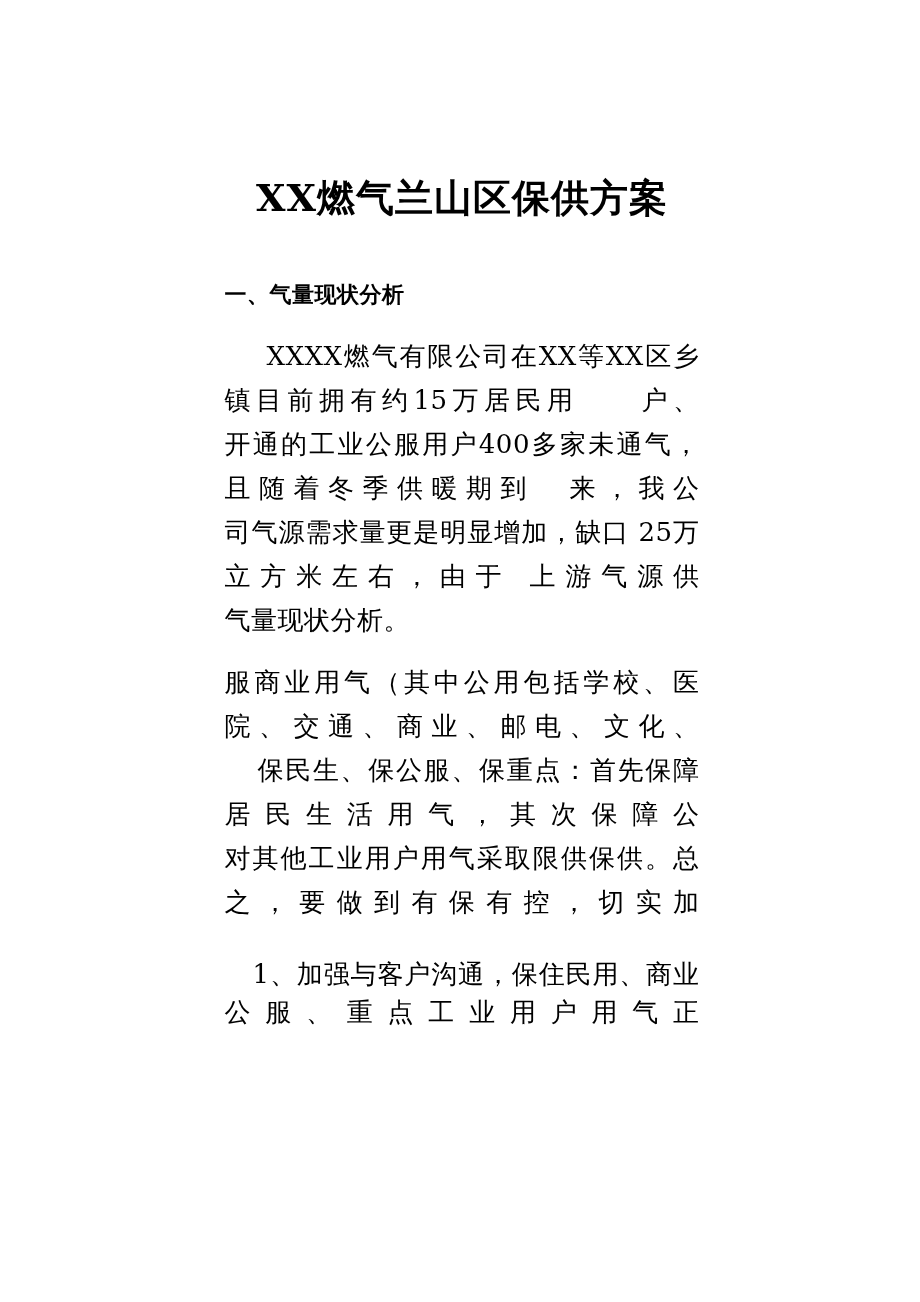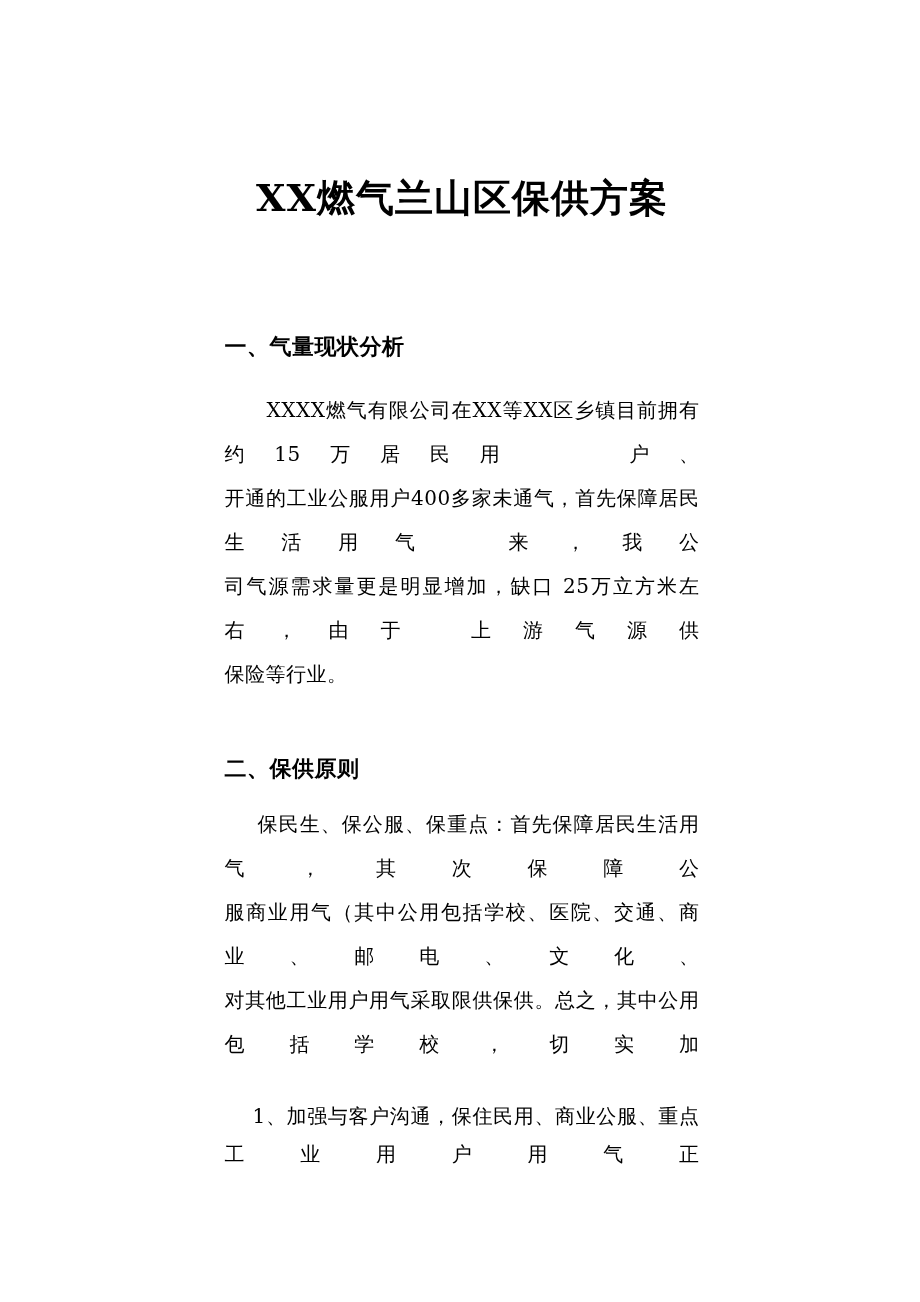--- a/index.html
+++ b/index.html
@@ -30,29 +30,29 @@
     white-space: nowrap;
   }
   .sec-heading {
     margin: 0;
     font-family: "DejaVu Sans", "Liberation Sans", sans-serif;
     font-weight: bold;
     font-size: 22px;
     line-height: 30px;
     letter-spacing: 0.5px;
   }
-  .sec-heading.h-1 { margin-top: 110px; font-family: Liberation Mono, monospace; }
+  .sec-heading.h-1 { margin-top: 56px; }
   .sec-heading.h-2 { margin-top: 58px; }
   .sec-heading.h-3 { margin-top: 55px; }
   .para { margin: 0; }
   .para.p-1 { margin-top: 24px; }
   .para.p-2 { margin-top: 18px; }
   .para.p-3 { margin-top: 31px; }
   .line {
-    font-size: 20px;
+    font-size: 26px;
     line-height: 44px;
     text-align: justify;
     text-align-last: justify;
     white-space: pre-wrap;
     letter-spacing: 0.5px;
   }
   .para.tight .line { line-height: 38px; }
   .line.para-end {
     text-align-last: left;
   }
@@ -64,31 +64,30 @@
 <body>
 
 <div class="page">
 
   <h1 class="doc-title">XX燃气兰山区保供方案</h1>
 
   <h2 class="sec-heading h-1">一、气量现状分析</h2>
 
   <div class="para p-1">
     <div class="line i42">XXXX燃气有限公司在XX等XX区乡镇目前拥有约15万居民用　　户、</div>
-    <div class="line">开通的工业公服用户400多家未通气，首先保障居民生活用气　来，我公</div>
+    <div class="line">开通的工业公服用户400多家未通气，且随着冬季供暖期到　来，我公</div>
     <div class="line">司气源需求量更是明显增加，缺口 25万立方米左右，由于 上游气源供</div>
-    <div class="line para-end">保险等行业。</div>
+    <div class="line para-end">气量现状分析。</div>
   </div>
 
-  <h2 class="sec-heading h-2">二、保供原则</h2>
 
   <div class="para p-2">
+    <div class="line">服商业用气（其中公用包括学校、医院、交通、商业、邮电、文化、</div>
     <div class="line i33">保民生、保公服、保重点：首先保障居民生活用气，其次保障公</div>
-    <div class="line">服商业用气（其中公用包括学校、医院、交通、商业、邮电、文化、</div>
-    <div class="line">对其他工业用户用气采取限供保供。总之，其中公用包括学校，切实加</div>
+    <div class="line">对其他工业用户用气采取限供保供。总之，要做到有保有控，切实加</div>
   </div>
 
 
   <div class="para p-3 tight">
     <div class="line i28">1、加强与客户沟通，保住民用、商业公服、重点工业用户用气正</div>
 
   </div>
 
 </div>
 

